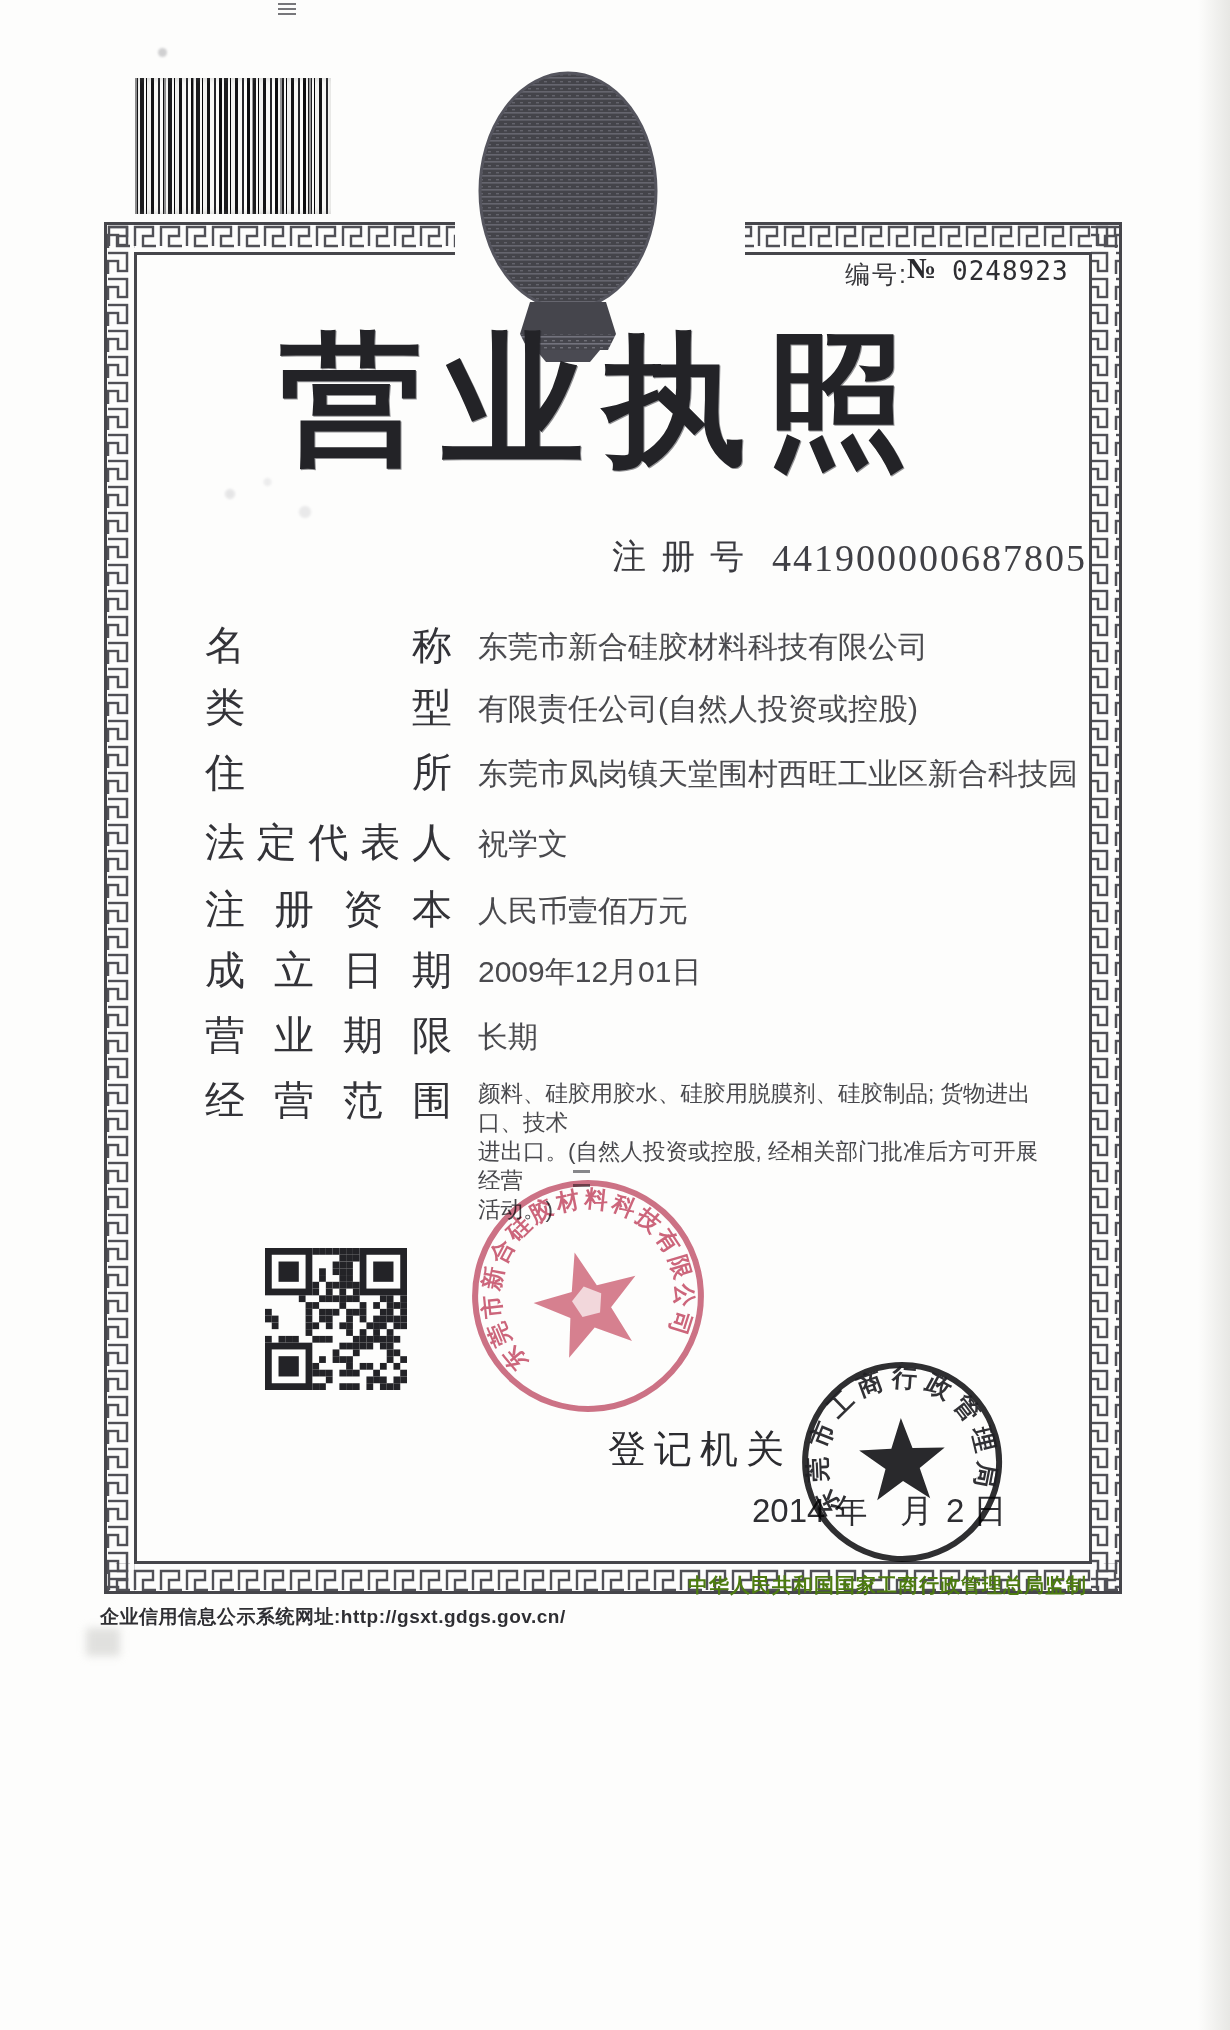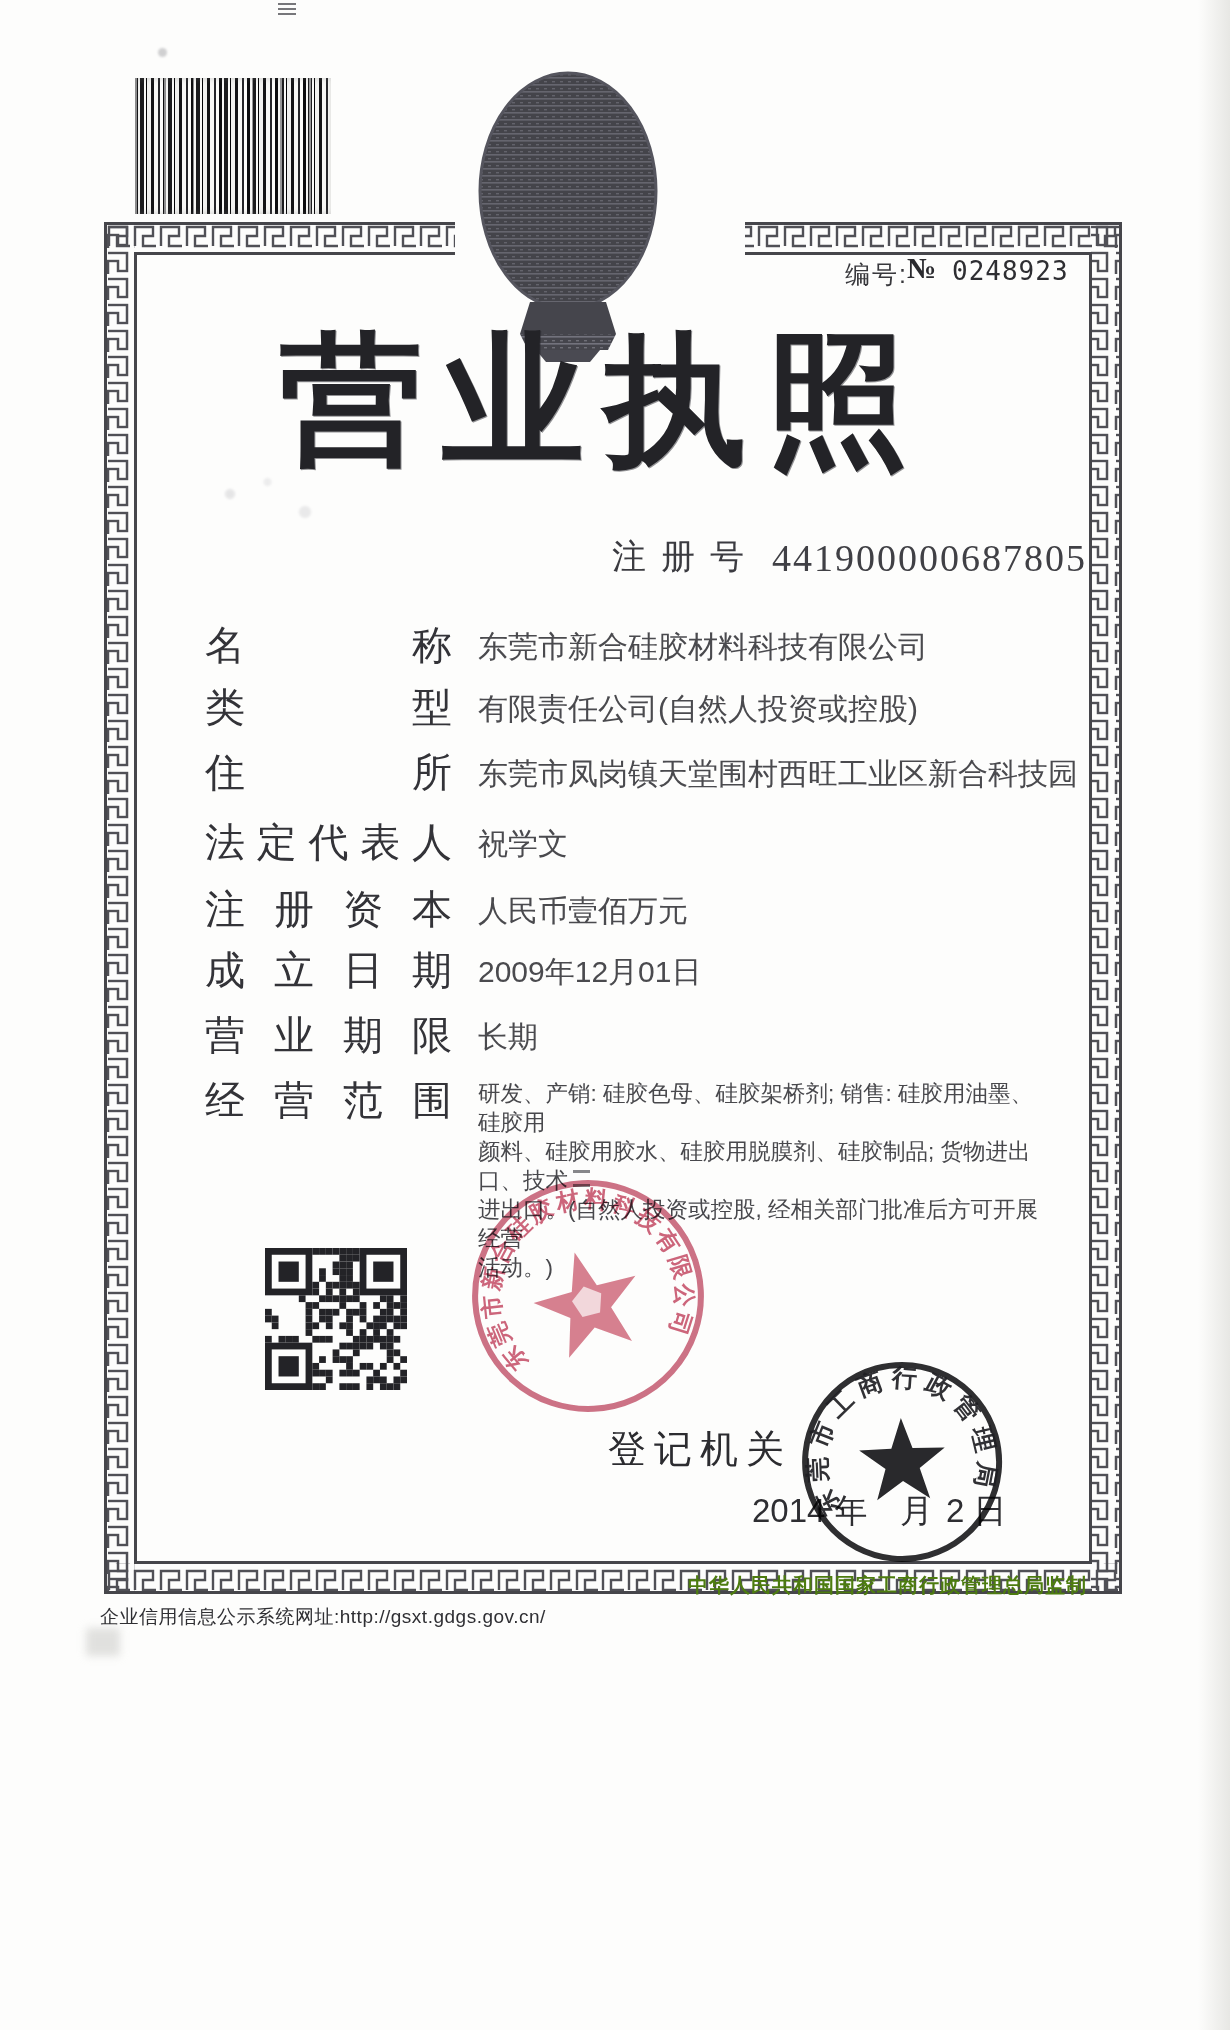--- a/index.html
+++ b/index.html
@@ -59,21 +59,21 @@
   
   .qr{left:265px;top:1248px;width:142px;height:142px;z-index:3;}
   .company-seal{left:462px;top:1170px;width:252px;height:252px;z-index:4;mix-blend-mode:multiply;transform:rotate(-3deg);}
   .registrar-label{left:608px;top:1424px;width:176px;font-size:38px;color:#2c2c30;font-weight:500;z-index:3;}
   .registry-stamp{left:796px;top:1356px;width:214px;height:214px;z-index:5;mix-blend-mode:multiply;transform:rotate(6deg);}
   .date-part{top:1489px;font-size:33px;color:#2e2e32;z-index:3;}
   .date-year{left:752px;}
   .date-month{left:900px;}
   .date-day{left:946px;}
   
-  .footer-left{left:100px;top:1604px;font-size:19px;color:#2f2f33;letter-spacing:.5px;z-index:3;}
+  .footer-left{left:100px;top:1604px;font-size:19px;color:#2f2f33;letter-spacing:.5px;z-index:3;font-weight:bold;}
   .footer-right{left:688px;top:1572px;font-size:20px;font-weight:600;color:#4d7c0f;letter-spacing:1px;z-index:3;}
 </style>
 </head>
 <body>
 
 <div class="abs artifact-a"></div>
 <div class="abs artifact-b"></div>
 <div class="abs artifact-c"></div>
 <div class="abs edge-shade"></div>
 <div class="abs corner-smudge"></div>
@@ -193,21 +193,20 @@
   <div class="field-value">长期</div>
 </div>
 <div class="field-row" style="top:1073px">
   <div class="field-label js-justify">
       <span>经</span>
       <span>营</span>
       <span>范</span>
       <span>围</span>
     </div>
   <div class="scope-lines">
-    <div>研发、产销: 硅胶色母、硅胶架桥剂; 销售: 硅胶用油墨、硅胶用</div>
     <div>颜料、硅胶用胶水、硅胶用脱膜剂、硅胶制品; 货物进出口、技术</div>
     <div>进出口。(自然人投资或控股, 经相关部门批准后方可开展经营</div>
     <div>活动。)</div>
   </div>
 </div>
 <div class="abs ink-smudge"></div>
 
 <svg id="qr-svg" class="abs qr" viewBox="0 0 147 147">
     <rect x="0" y="0" width="49" height="49" fill="#232327"></rect>
     <rect x="7" y="7" width="35" height="35" fill="#fdfdfc"></rect>

